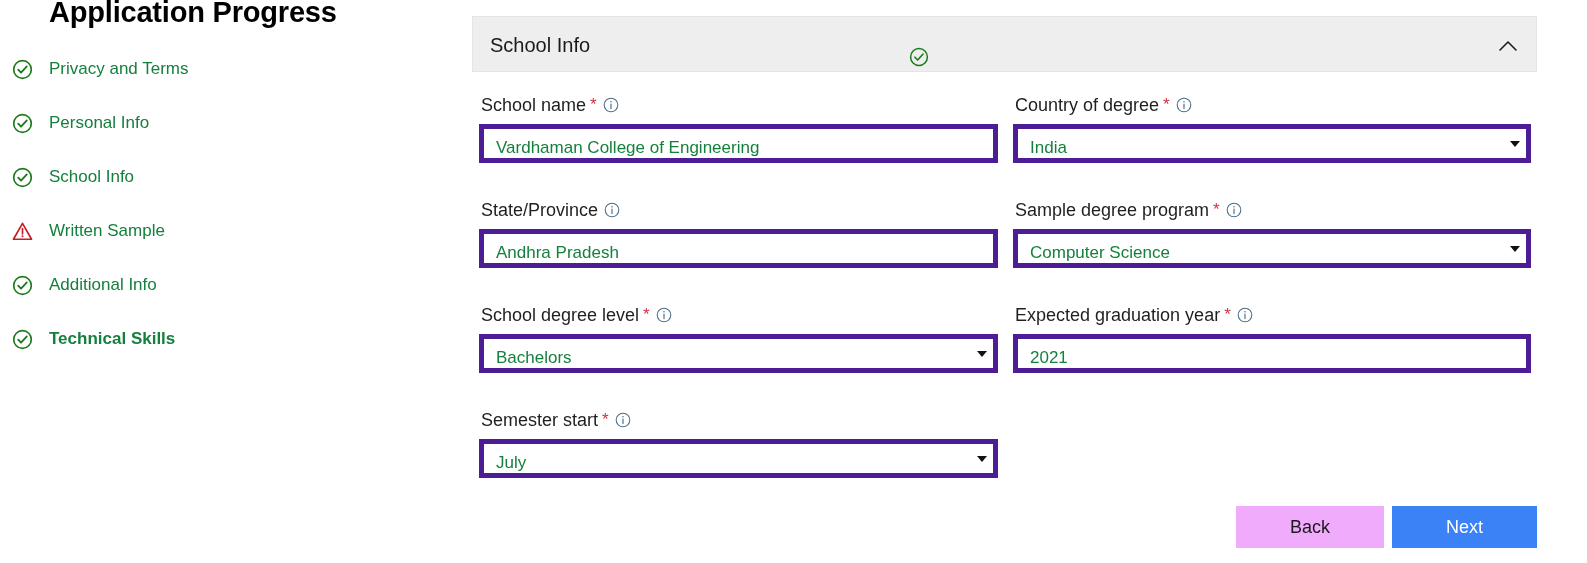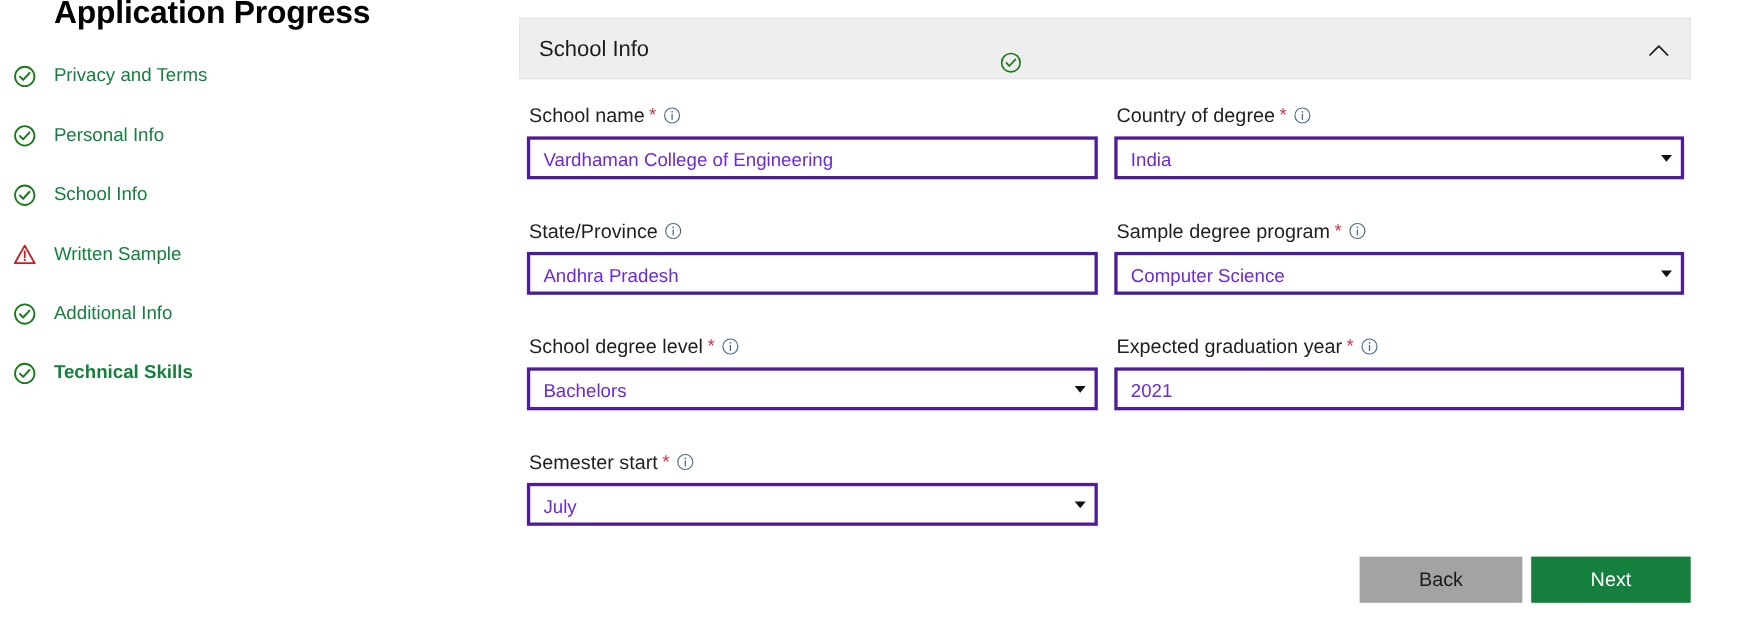--- a/index.html
+++ b/index.html
@@ -157,24 +157,24 @@
   }
 
   .field-control {
     position: absolute;
     left: 0;
     top: 31px;
     width: 100%;
     height: 39px;
     box-sizing: border-box;
     background: #ffffff;
-    border: 3px solid #4c1d95;
+    border: 5px solid #4c1d95;
     font-family: "Liberation Sans", sans-serif;
     font-size: 17px;
-    color: #6d28d9;
+    color: #15803d;
     padding: 0 12px;
     line-height: 37px;
     white-space: nowrap;
     overflow: hidden;
   }
 
   .field-control.is-select {
     padding-right: 44px;
   }
 
@@ -206,28 +206,28 @@
     border: none;
     font-family: "Liberation Sans", sans-serif;
     font-size: 18px;
     cursor: pointer;
     padding: 0;
   }
 
   #back-button {
     left: 0;
     width: 148px;
-    background: #a3a3a3;
+    background: #f0abfc;
     color: #1b1a19;
   }
 
   #next-button {
     left: 156px;
     width: 145px;
-    background: #15803d;
+    background: #3b82f6;
     color: #ffffff;
   }
 </style>
 </head>
 <body>
 
 <div id="progress-rail">
   <div id="progress-title">Application Progress</div>
   <div id="progress-list">
       <div class="progress-item" style="top: 52px;">

